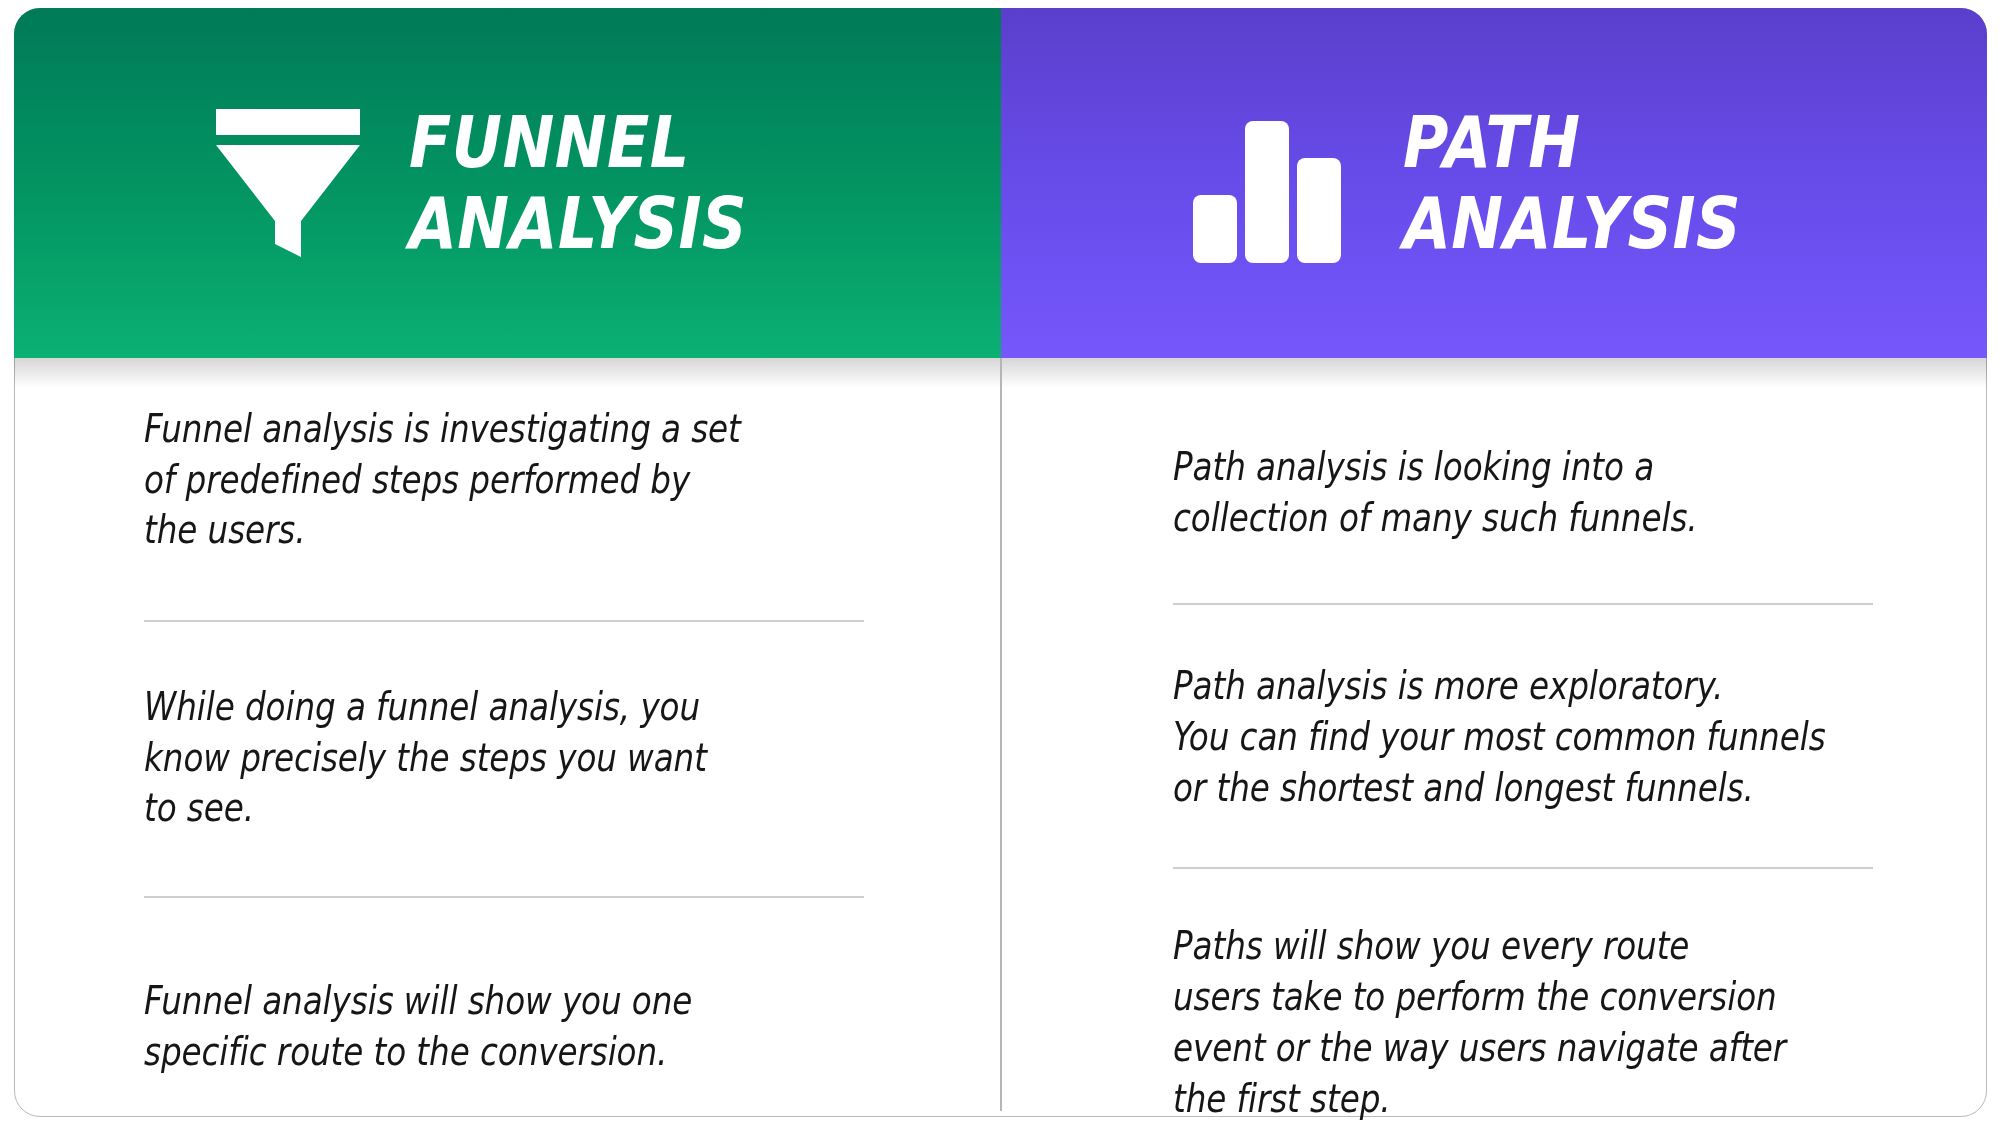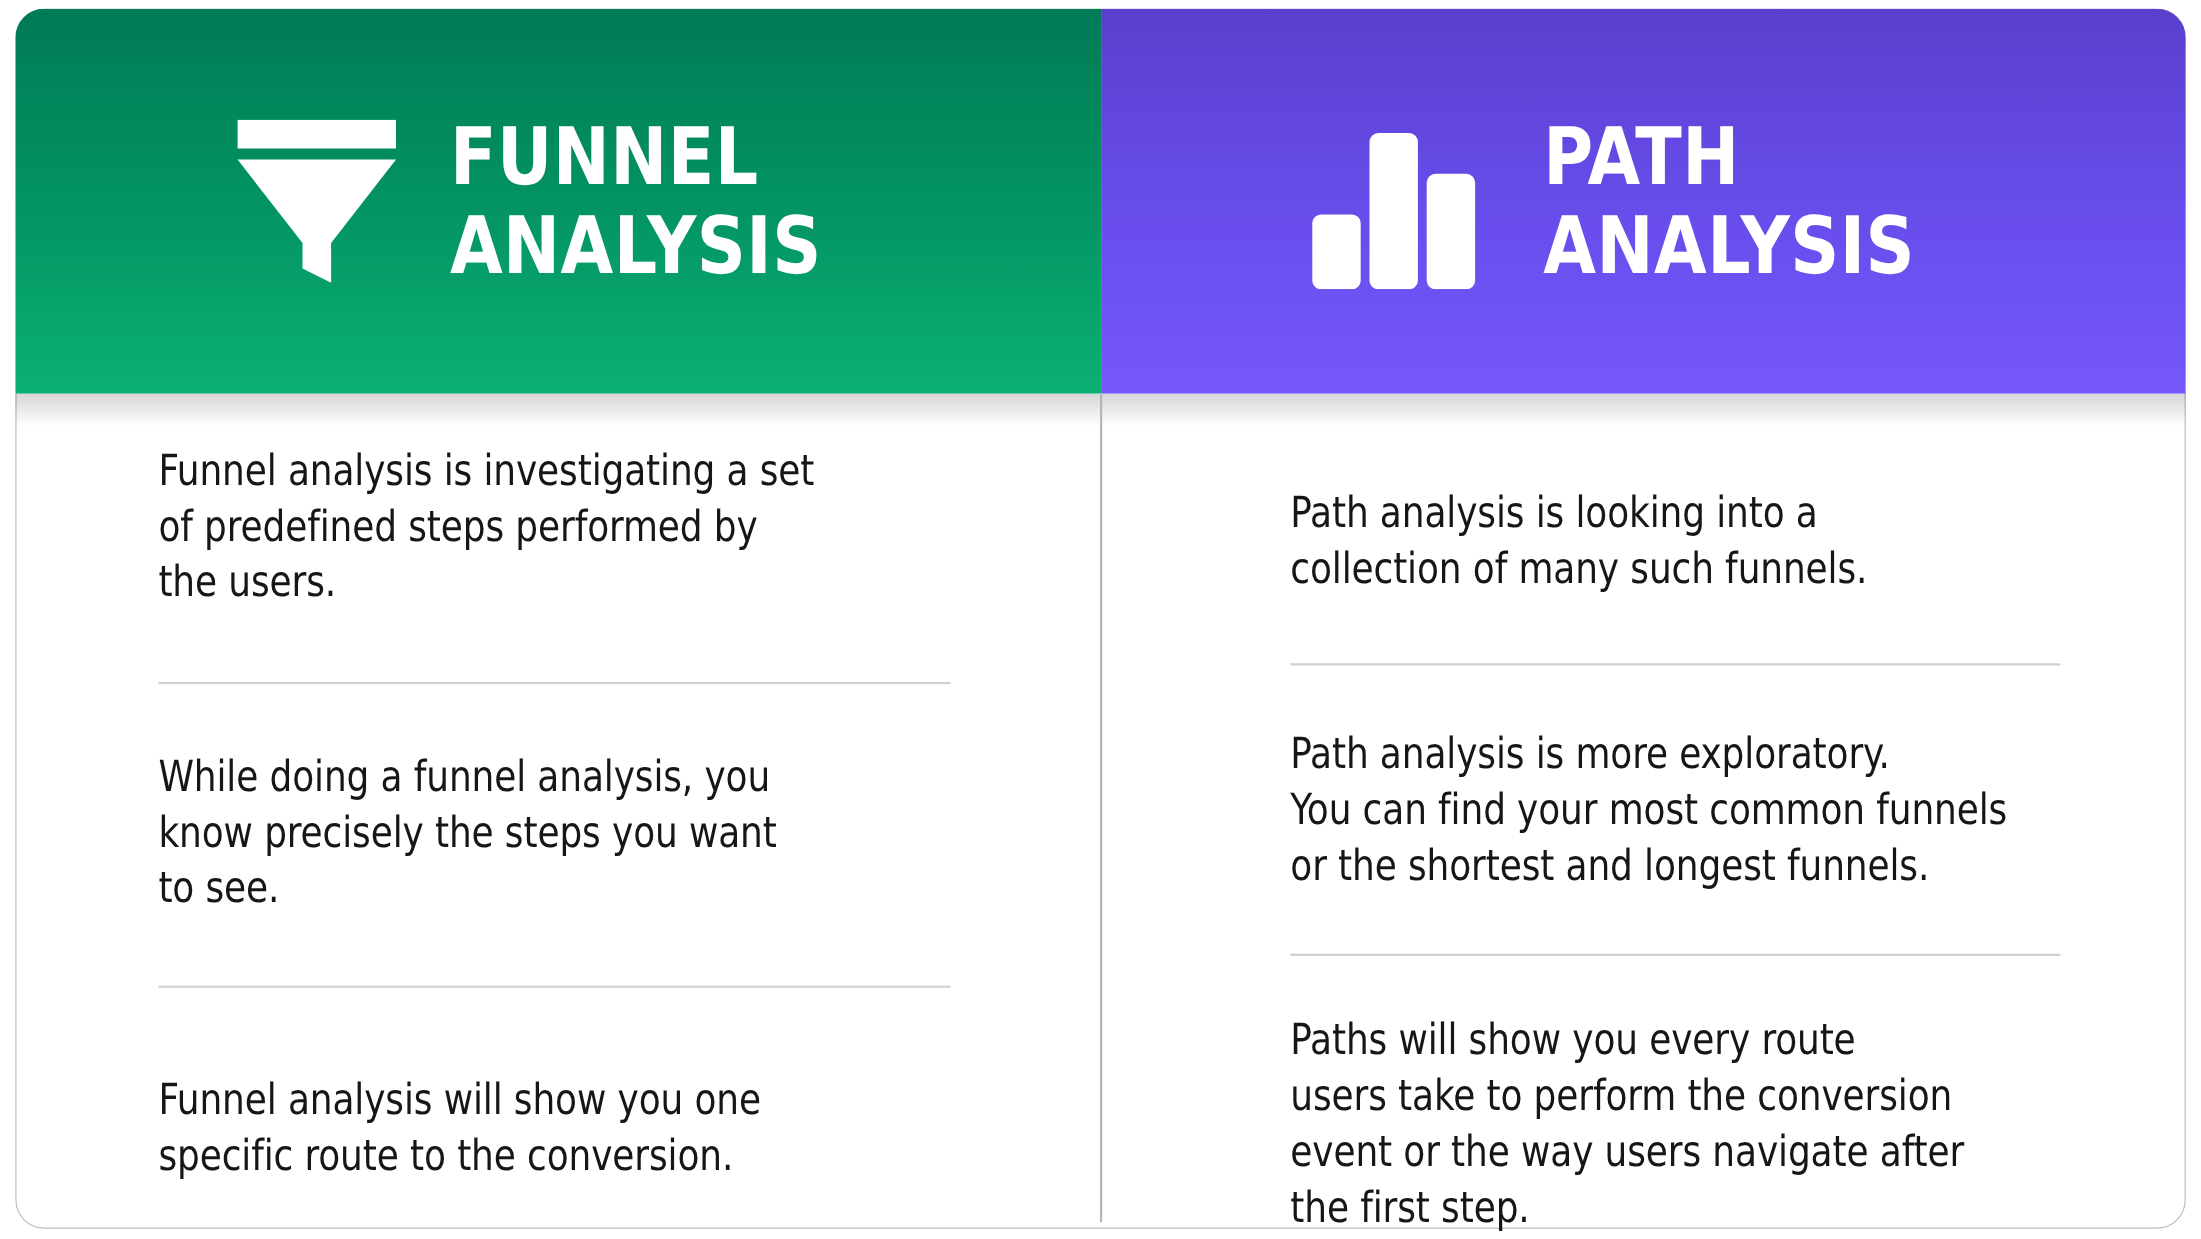--- a/index.html
+++ b/index.html
@@ -24,20 +24,21 @@
   
   .card {
     position: absolute;
     left: 14px;
     top: 8px;
     width: 1922px;
     height: 1109px;
     border-radius: 26px;
     background: #ffffff;
     box-sizing: border-box;
+    font-style: italic;
   }
 
   
   .card-body-frame {
     position: absolute;
     left: 0;
     top: 0;
     width: 1973px;
     height: 1109px;
     border: 1.5px solid #b9b9b9;

